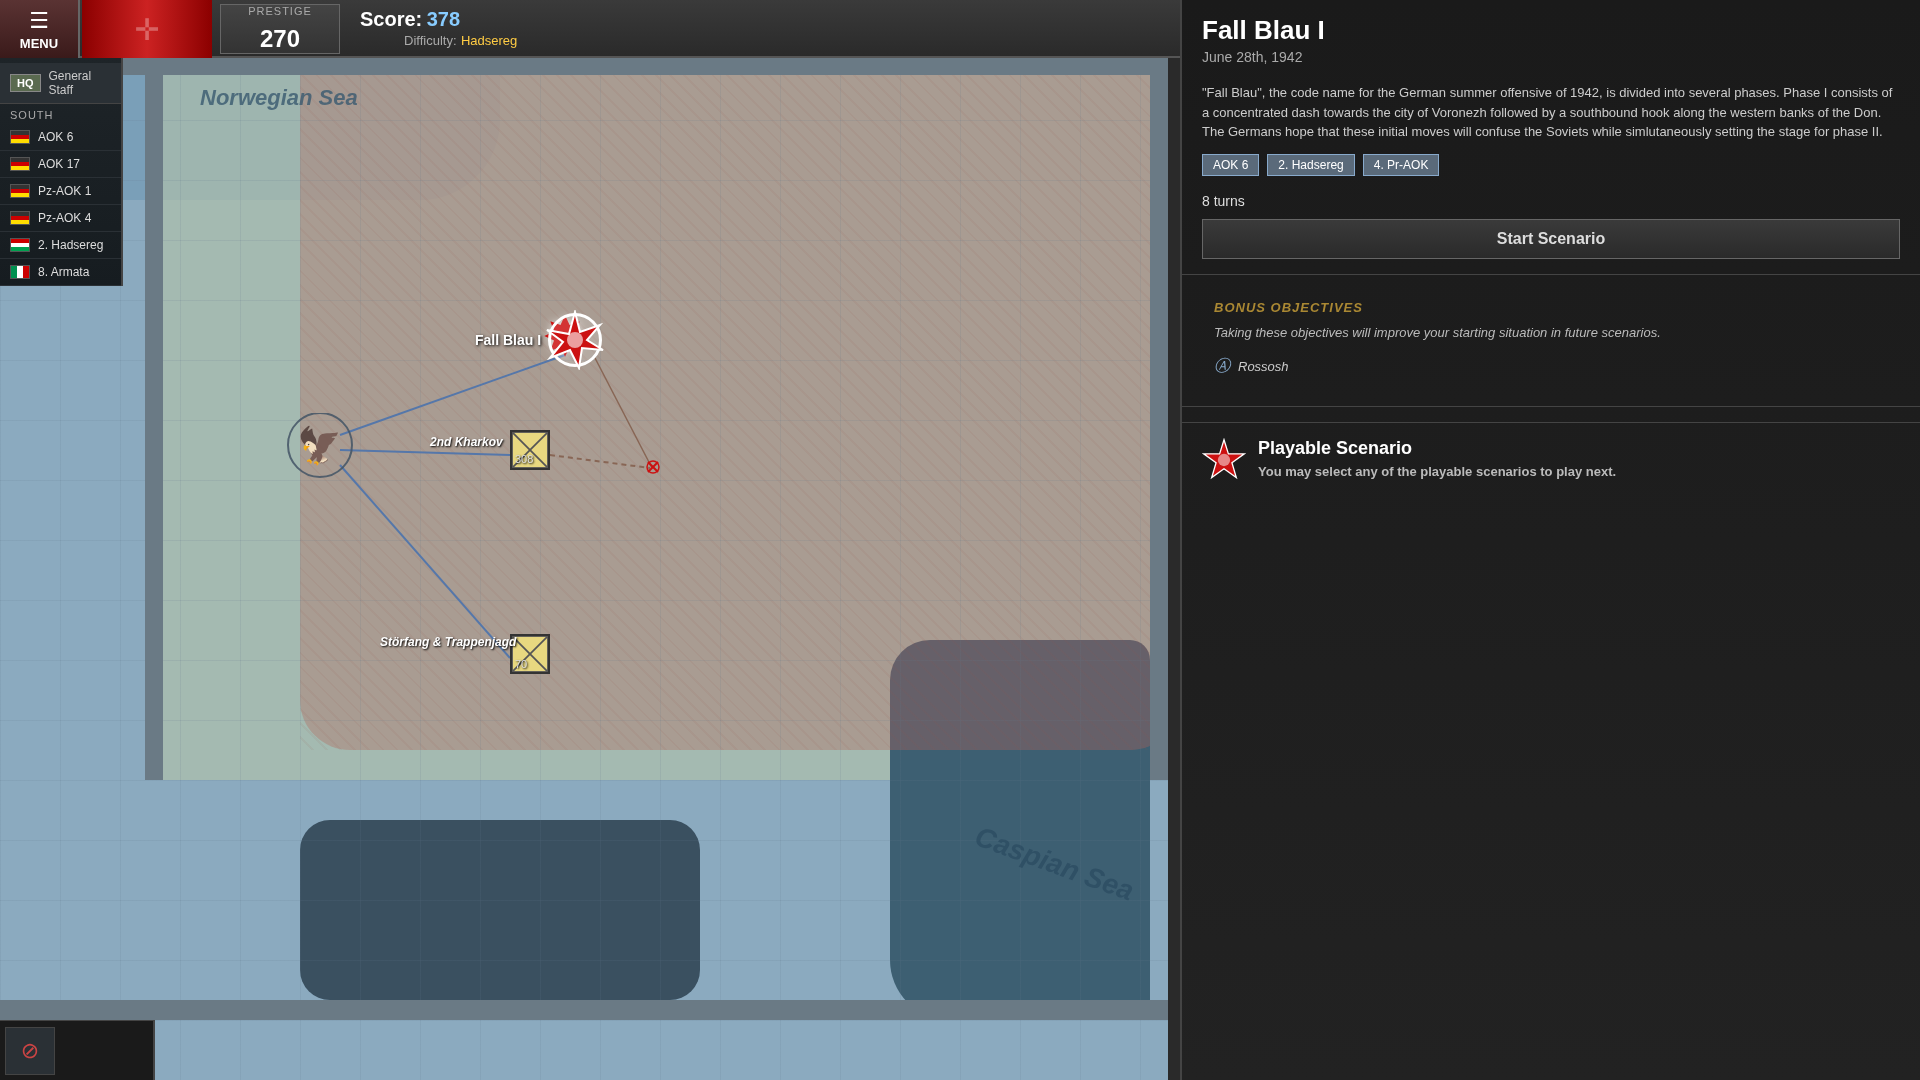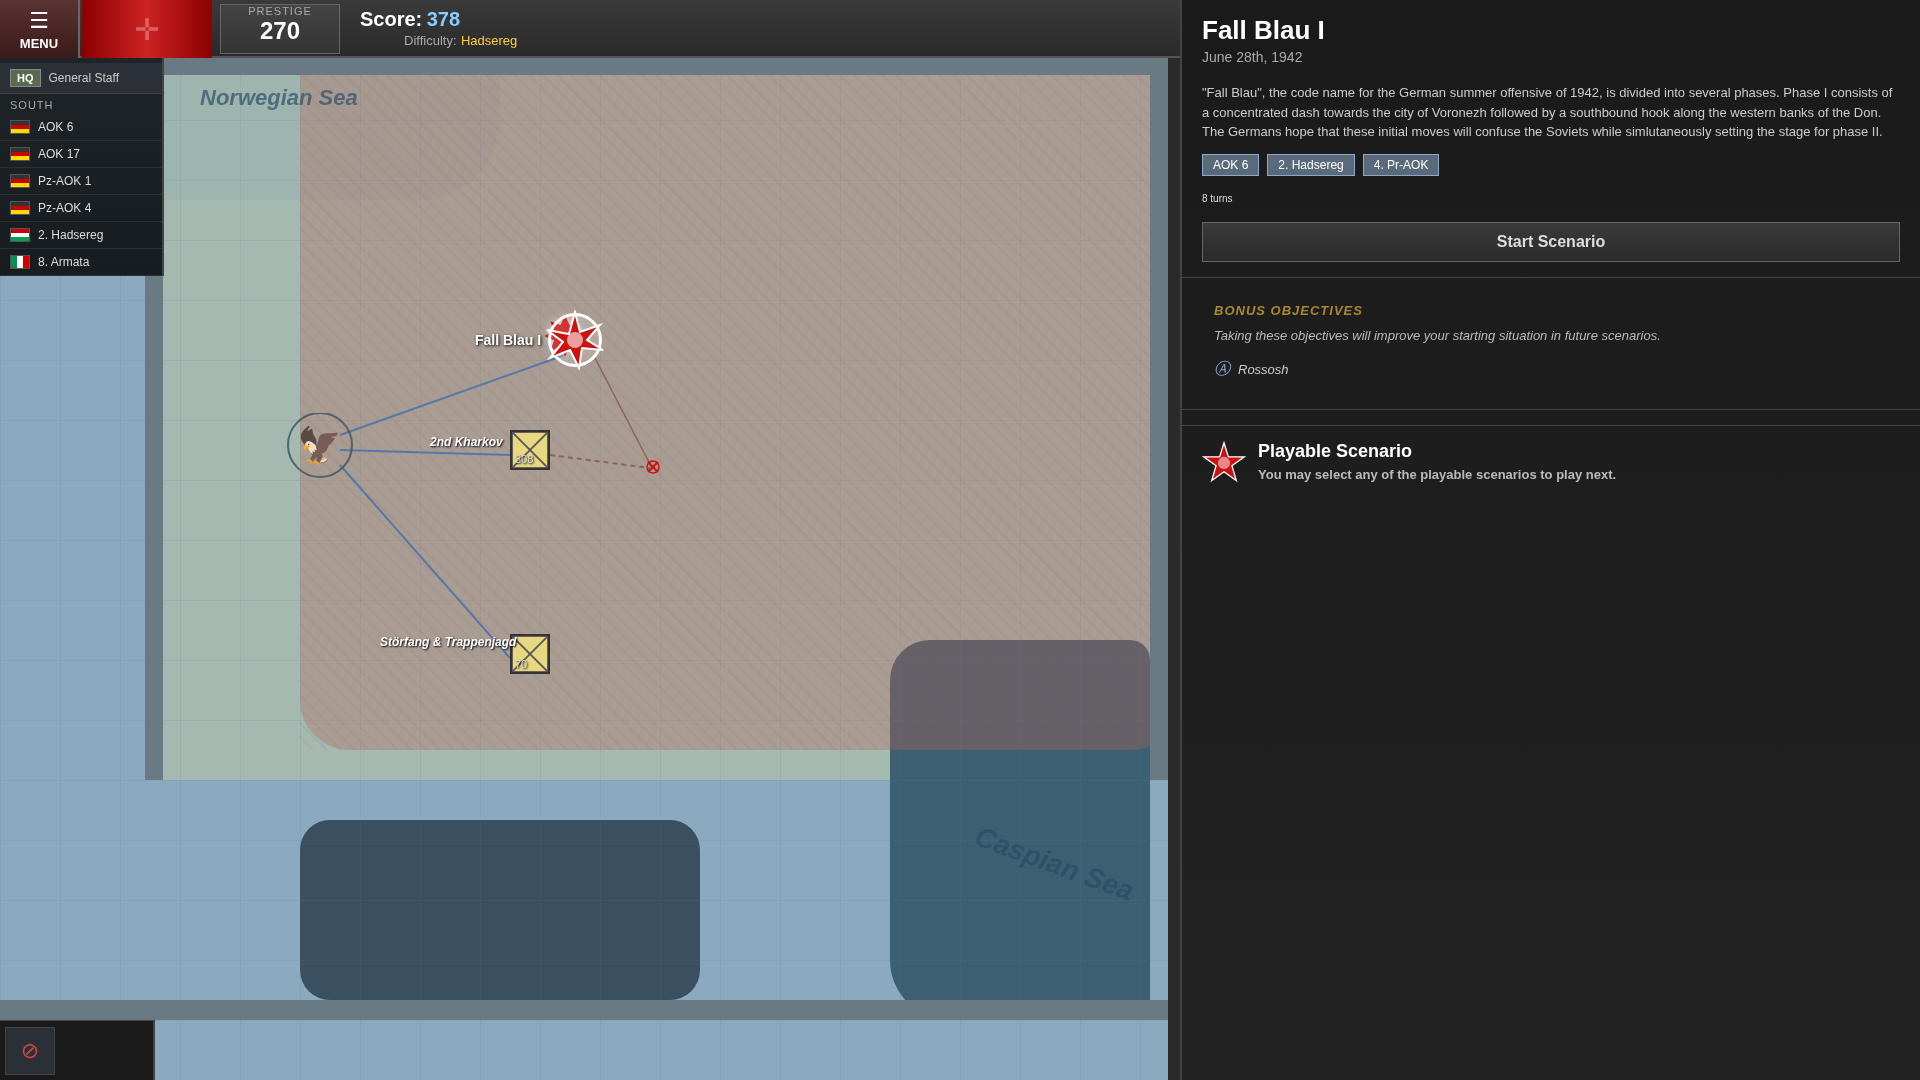--- a/index.html
+++ b/index.html
@@ -276,21 +276,21 @@
 
     .prestige-box {
       position: absolute;
       left: 220px; top: 4px;
       width: 120px; height: 50px;
       background: linear-gradient(to bottom, #444, #333);
       border: 1px solid #666;
       display: flex;
       flex-direction: column;
       align-items: center;
-      justify-content: flex-start;
+      justify-content: space-between;
     }
 
     .prestige-label {
       color: #aaa;
       font-size: 11px;
       letter-spacing: 1px;
     }
 
     .prestige-value {
       color: #fff;
@@ -393,26 +393,26 @@
       cursor: pointer;
     }
 
     .unit-tag.active {
       background: #5a6a7a;
       border-color: #88aacc;
     }
 
     .turns-info {
       color: #ddd;
-      font-size: 10px;
+      font-size: 14px;
       padding: 5px 8px 10px 20px;
     }
 
     .start-scenario-btn {
-      margin: 8px 20px;
+      margin: 0 20px;
       width: calc(100% - 40px);
       padding: 10px;
       background: linear-gradient(to bottom, #3a3a3a, #2a2a2a);
       color: #ddd;
       font-size: 16px;
       font-weight: bold;
       border: 1px solid #666;
       cursor: pointer;
       text-align: center;
     }
@@ -480,21 +480,21 @@
       font-size: 13px;
       margin-top: 4px;
       line-height: 1.4;
       font-weight: bold;
     }
 
     
     #left-sidebar {
       position: absolute;
       left: 0; top: 58px;
-      width: 164px;
+      width: 123px;
       background: linear-gradient(to bottom, #1e2428, #161c20);
       border-right: 2px solid #444;
       z-index: 10;
       padding-top: 5px;
     }
 
     .hq-bar {
       display: flex;
       align-items: center;
       gap: 8px;

